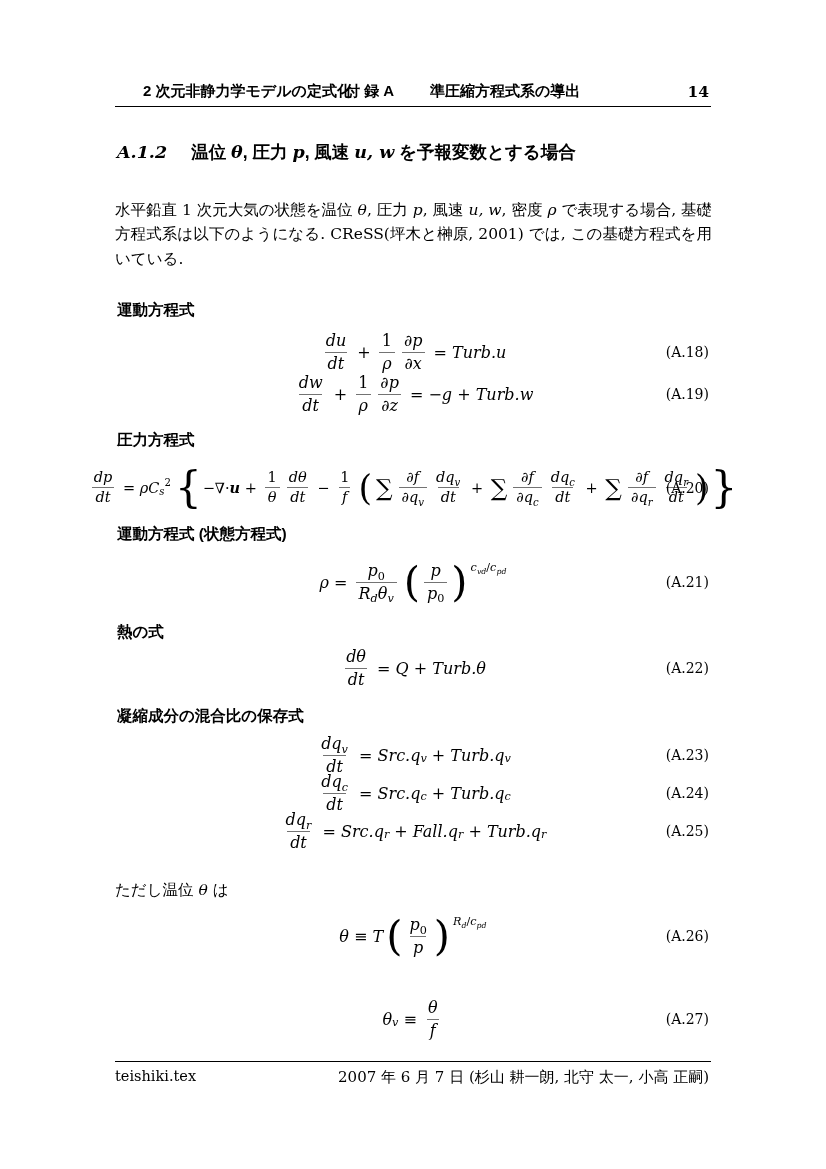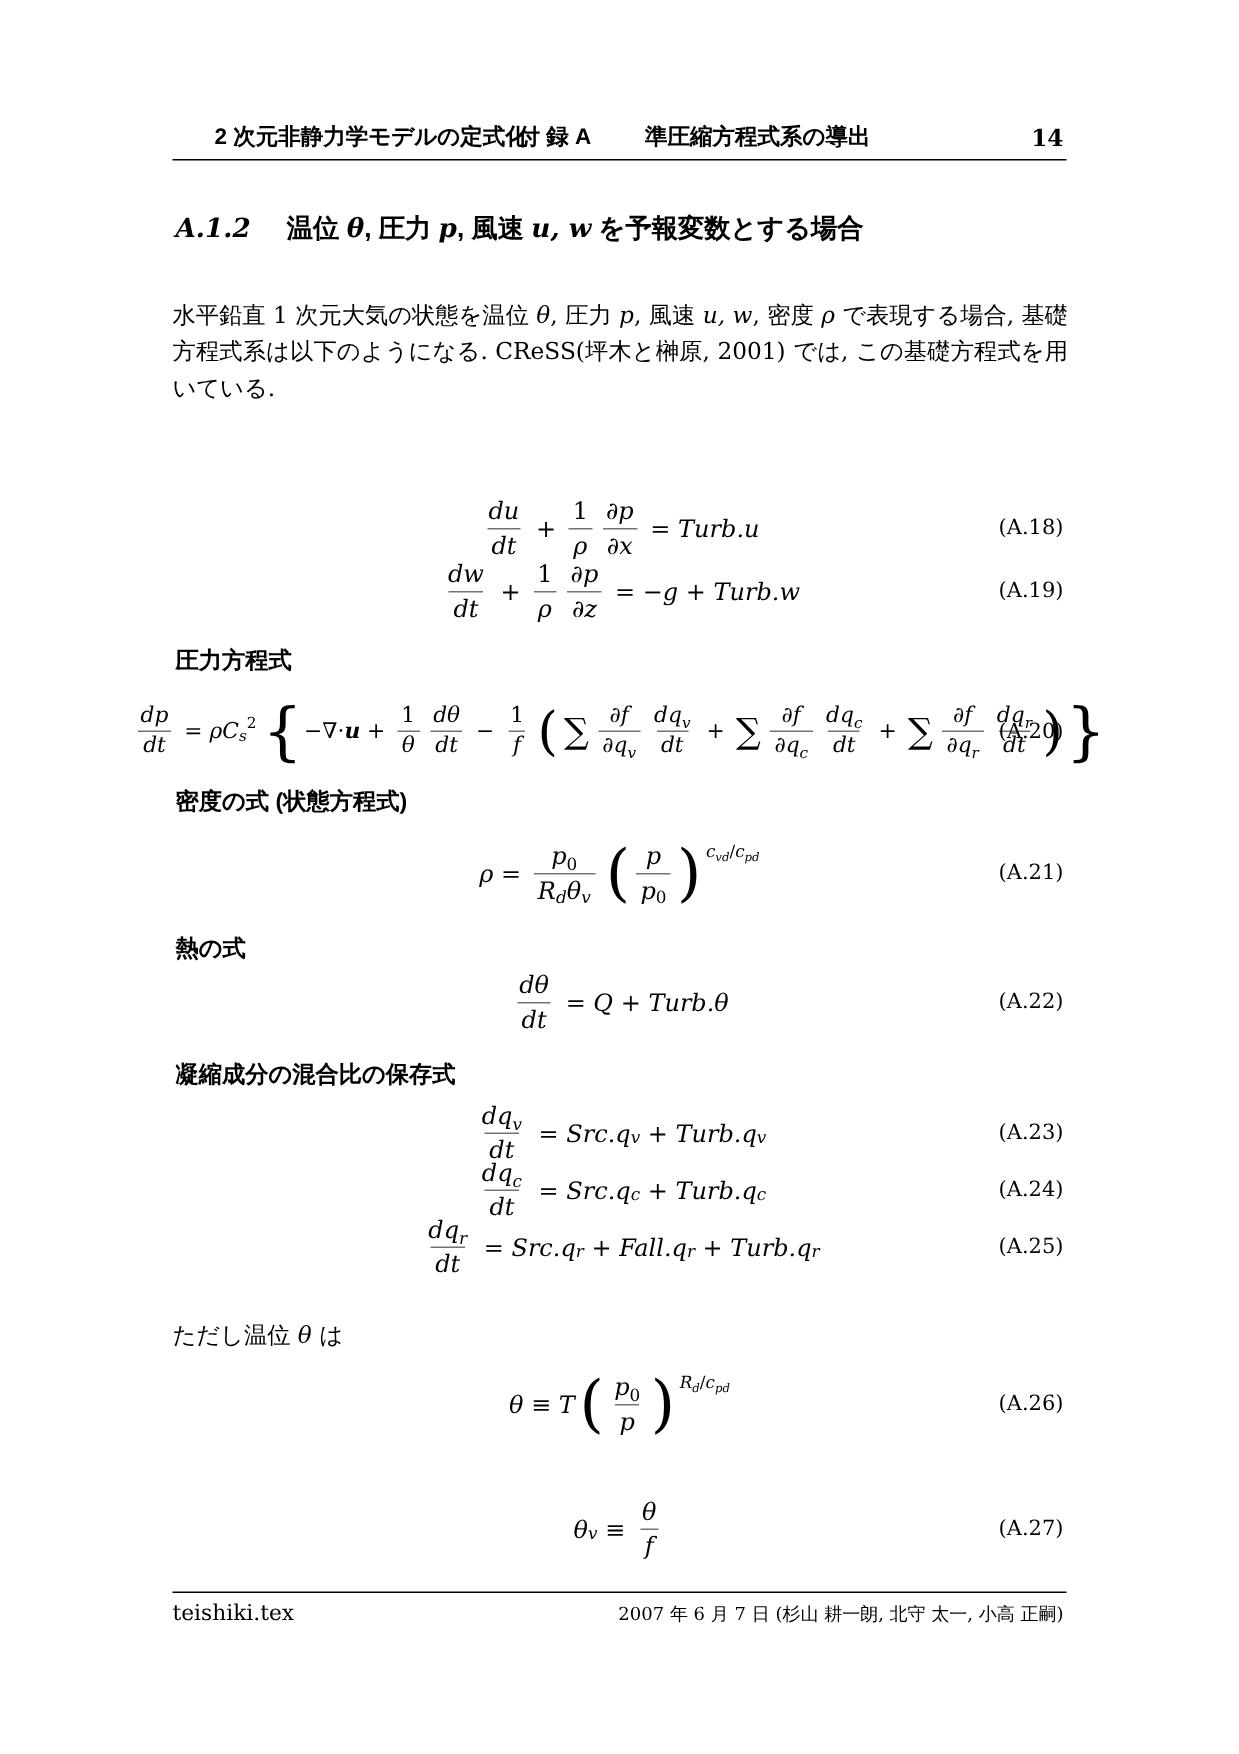--- a/index.html
+++ b/index.html
@@ -51,21 +51,21 @@
   .msub{font-size:0.7em;position:relative;top:0.35em;}
   .msup{font-size:0.7em;position:relative;top:-0.55em;}
   .mhsup{font-size:0.7em;position:relative;top:-1.3em;margin-left:2px;text-align:right;}
   .mbig{font-weight:400;line-height:1;vertical-align:middle;display:inline-block;margin:0 1px;}
   .msum{font-size:1.6em;line-height:1;vertical-align:middle;margin:0 3px;}
 
   
   .footrule{position:absolute;left:115px;top:1061px;width:596px;border-top:1px solid #000;}
   .pagefoot{position:absolute;left:115px;top:1068px;width:596px;font-size:14.5px;}
   .pf-file{position:absolute;left:0;top:0;}
-  .pf-date{position:absolute;right:2px;top:0;font-size:12px;}
+  .pf-date{position:absolute;right:2px;top:0;font-size:15px;}
 </style>
 </head>
 <body>
 
 <div class="page">
 
   <div class="pagehead">
     <span class="ph-left">2 次元非静力学モデルの定式化</span>
     <span class="ph-appendix">付 録 A</span>
     <span class="ph-title">準圧縮方程式系の導出</span>
@@ -73,38 +73,39 @@
   </div>
   <div class="headrule"></div>
 
   <h2 class="section">
     <span class="sec-num">A.1.2</span>
     <span class="sec-title"><span class="mr">温位 </span><span class="mi">θ</span><span class="mr">, 圧力 </span><span class="mi">p</span><span class="mr">, 風速 </span><span class="mi">u, w</span><span class="mr"> を予報変数とする場合</span></span>
   </h2>
 
   <p class="intro"><span class="mr">水平鉛直 1 次元大気の状態を温位 </span><span class="mi">θ</span><span class="mr">, 圧力 </span><span class="mi">p</span><span class="mr">, 風速 </span><span class="mi">u, w</span><span class="mr">, 密度 </span><span class="mi">ρ</span><span class="mr"> で表現する場合, 基礎方程式系は以下のようになる. CReSS(坪木と榊原, 2001) では, この基礎方程式を用いている.</span></p>
 
+  <div class="subhead" style="top:300px">運動方程式</div>
 
   <div class="eq" style="top:330px;height:44px">
     <span class="eq-body"><span class="mfrac"><span class="mnum"><span class="mi">du</span></span><span class="mden"><span class="mi">dt</span></span></span><span class="mr"> + </span><span class="mfrac"><span class="mnum"><span class="mr">1</span></span><span class="mden"><span class="mi">ρ</span></span></span><span class="mfrac"><span class="mnum"><span class="mi">∂p</span></span><span class="mden"><span class="mi">∂x</span></span></span><span class="mr"> = </span><span class="mi">Turb.u</span></span>
     <span class="eq-label">(A.18)</span>
   </div>
   <div class="eq" style="top:372px;height:44px">
     <span class="eq-body"><span class="mfrac"><span class="mnum"><span class="mi">dw</span></span><span class="mden"><span class="mi">dt</span></span></span><span class="mr"> + </span><span class="mfrac"><span class="mnum"><span class="mr">1</span></span><span class="mden"><span class="mi">ρ</span></span></span><span class="mfrac"><span class="mnum"><span class="mi">∂p</span></span><span class="mden"><span class="mi">∂z</span></span></span><span class="mr"> = −</span><span class="mi">g</span><span class="mr"> + </span><span class="mi">Turb.w</span></span>
     <span class="eq-label">(A.19)</span>
   </div>
 
   <div class="subhead" style="top:430px">圧力方程式</div>
 
   <div class="eq eq-a20" style="top:460px;height:56px">
     <span class="eq-body"><span class="mfrac"><span class="mnum"><span class="mi">dp</span></span><span class="mden"><span class="mi">dt</span></span></span><span class="mr"> = </span><span class="mi">ρC</span><span class="msub"><span class="mi">s</span></span><span class="msup"><span class="mr">2</span></span><span class="msp" style="width: 3px;"></span><span class="mbig" style="font-size: 2.9em;">{</span><span class="mr">−∇·</span><span class="mb">u</span><span class="mr"> + </span><span class="mfrac"><span class="mnum"><span class="mr">1</span></span><span class="mden"><span class="mi">θ</span></span></span><span class="mfrac"><span class="mnum"><span class="mi">dθ</span></span><span class="mden"><span class="mi">dt</span></span></span><span class="mr"> − </span><span class="mfrac"><span class="mnum"><span class="mr">1</span></span><span class="mden"><span class="mi">f</span></span></span><span class="msp" style="width: 2px;"></span><span class="mbig" style="font-size: 2.4em;">(</span><span class="msum">∑</span><span class="mfrac"><span class="mnum"><span class="mi">∂f</span></span><span class="mden"><span class="mi">∂q</span><span class="msub"><span class="mi">v</span></span></span></span><span class="mfrac"><span class="mnum"><span class="mi">dq</span><span class="msub"><span class="mi">v</span></span></span><span class="mden"><span class="mi">dt</span></span></span><span class="mr"> + </span><span class="msum">∑</span><span class="mfrac"><span class="mnum"><span class="mi">∂f</span></span><span class="mden"><span class="mi">∂q</span><span class="msub"><span class="mi">c</span></span></span></span><span class="mfrac"><span class="mnum"><span class="mi">dq</span><span class="msub"><span class="mi">c</span></span></span><span class="mden"><span class="mi">dt</span></span></span><span class="mr"> + </span><span class="msum">∑</span><span class="mfrac"><span class="mnum"><span class="mi">∂f</span></span><span class="mden"><span class="mi">∂q</span><span class="msub"><span class="mi">r</span></span></span></span><span class="mfrac"><span class="mnum"><span class="mi">dq</span><span class="msub"><span class="mi">r</span></span></span><span class="mden"><span class="mi">dt</span></span></span><span class="mbig" style="font-size: 2.4em;">)</span><span class="mbig" style="font-size: 2.9em;">}</span></span>
     <span class="eq-label">(A.20)</span>
   </div>
 
-  <div class="subhead" style="top:524px">密度の式 (状態方程式)</div>
+  <div class="subhead" style="top:524px">運動方程式 (状態方程式)</div>
 
   <div class="eq" style="top:550px;height:64px">
     <span class="eq-body"><span class="mi">ρ</span><span class="mr"> = </span><span class="mfrac"><span class="mnum"><span class="mi">p</span><span class="msub"><span class="mr">0</span></span></span><span class="mden"><span class="mi">R</span><span class="msub"><span class="mi">d</span></span><span class="mi">θ</span><span class="msub"><span class="mi">v</span></span></span></span><span class="msp" style="width: 3px;"></span><span class="mbig" style="font-size: 2.6em;">(</span><span class="mfrac"><span class="mnum"><span class="mi">p</span></span><span class="mden"><span class="mi">p</span><span class="msub"><span class="mr">0</span></span></span></span><span class="mbig" style="font-size: 2.6em;">)</span><span class="mhsup"><span class="mi">c</span><span class="msub"><span class="mi">vd</span></span><span class="mr">/</span><span class="mi">c</span><span class="msub"><span class="mi">pd</span></span></span></span>
     <span class="eq-label">(A.21)</span>
   </div>
 
   <div class="subhead" style="top:622px">熱の式</div>
 
   <div class="eq" style="top:646px;height:44px">
     <span class="eq-body"><span class="mfrac"><span class="mnum"><span class="mi">dθ</span></span><span class="mden"><span class="mi">dt</span></span></span><span class="mr"> = </span><span class="mi">Q</span><span class="mr"> + </span><span class="mi">Turb.θ</span></span>

